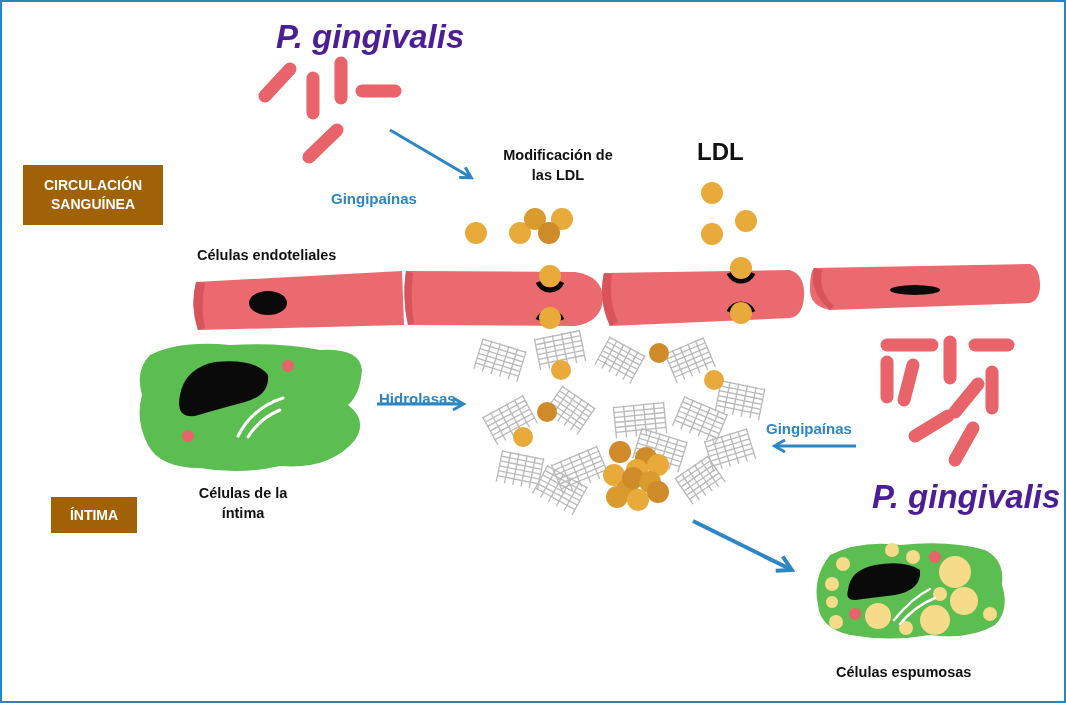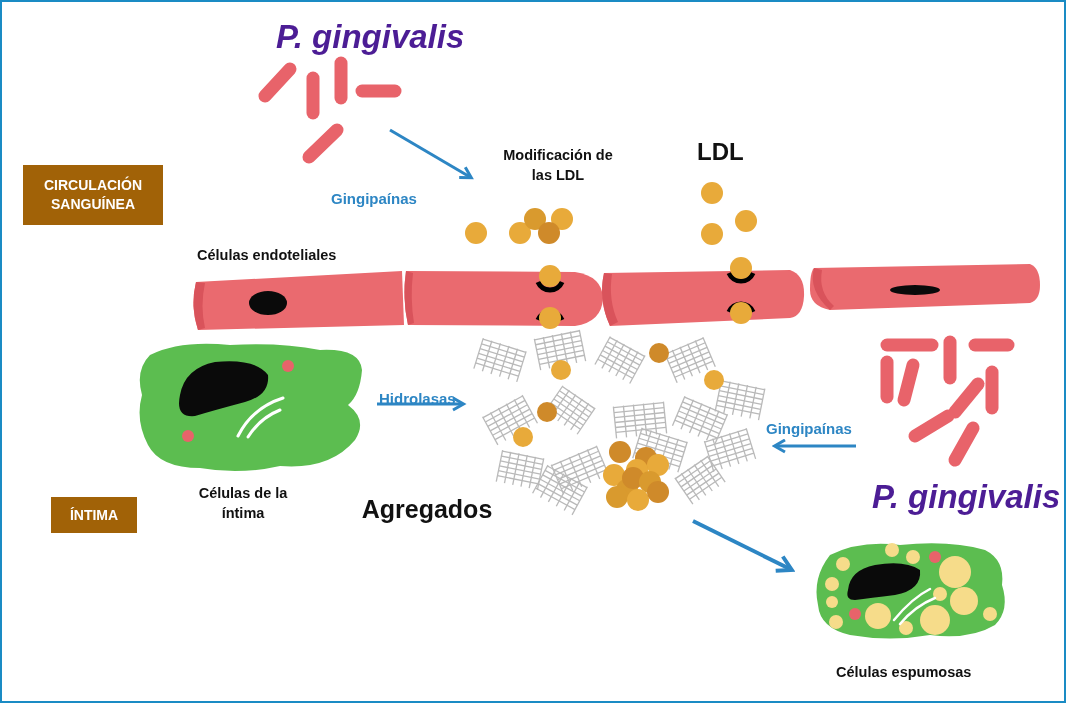--- a/index.html
+++ b/index.html
@@ -340,17 +340,16 @@
   <div>las LDL</div>
 </div>
 <div class="lbl lbl-bold" style="left:697px;top:138px;font-size:24px;">LDL</div>
 <div class="lbl small-lbl" style="left:197px;top:245px;">Células  endoteliales</div>
 <div class="lbl blue-lbl" style="left:379px;top:368px;">Hidrolasas</div>
 <div class="lbl small-lbl" style="left:188px;top:483px;width:110px;">
   <div>Células de la</div>
   <div>íntima</div>
 </div>
 <div class="lbl big-lbl" style="left:352px;top:495px;width:150px;">
-  <div>Agregados</div>
 </div>
 <div class="lbl blue-lbl" style="left:766px;top:398px;">Gingipaínas</div>
 <div class="lbl italic-title" style="left:872px;top:478px;">P. gingivalis</div>
 <div class="lbl small-lbl" style="left:836px;top:662px;">Células espumosas</div>
 
 </body></html>

